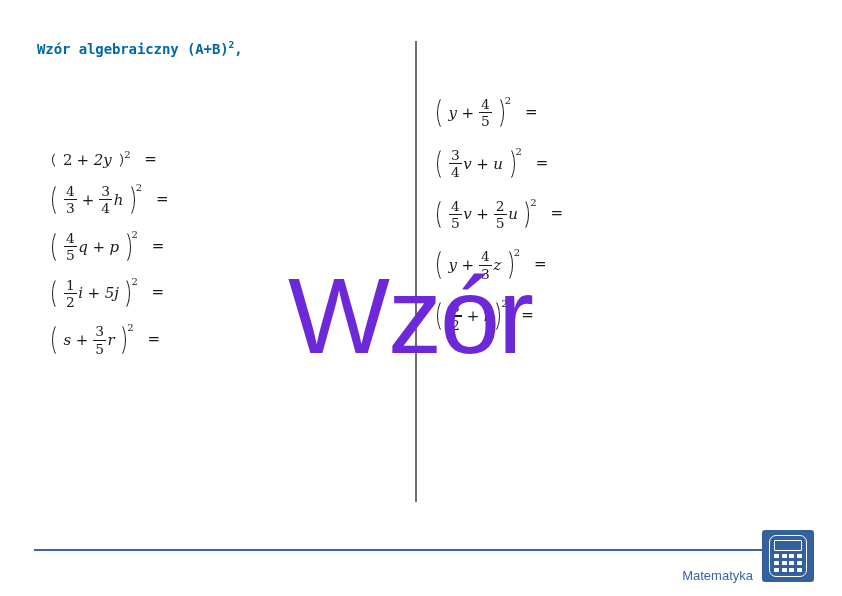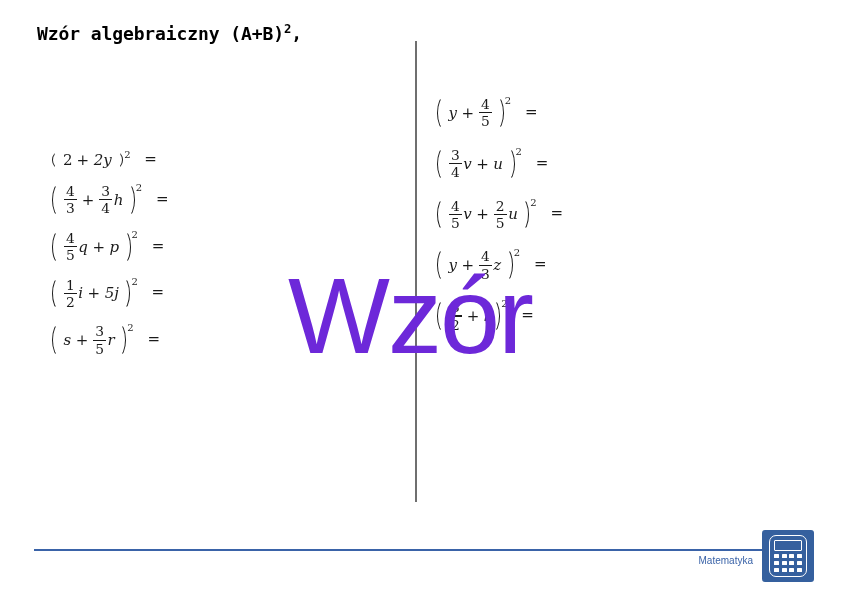--- a/index.html
+++ b/index.html
@@ -17,26 +17,26 @@
     position: relative;
     width: 842px;
     height: 596px;
     background: #ffffff;
   }
 
   
   .title {
     position: absolute;
     left: 37px;
-    top: 20px;
+    top: 36px;
     width: 360px;
     font-family: "DejaVu Sans Mono", "Liberation Mono", monospace;
-    font-size: 18px;
+    font-size: 14px;
     font-weight: bold;
-    color: #000000;
+    color: #0369a1;
     line-height: 27px;
     letter-spacing: -0.1px;
   }
   .title-line { display: block; white-space: pre; }
   .title sup {
     font-size: 0.68em;
     vertical-align: super;
     line-height: 0;
   }
 
@@ -167,25 +167,25 @@
     position: absolute;
     left: 34px;
     top: 549px;
     width: 740px;
     height: 1.6px;
     background: #3a63a8;
   }
   .footer-label {
     position: absolute;
     left: 0;
-    top: 555px;
+    top: 568px;
     width: 753px;
     text-align: right;
     font-family: "Liberation Sans", sans-serif;
-    font-size: 10px;
+    font-size: 13px;
     color: #3a63a8;
   }
   .calc-icon {
     position: absolute;
     left: 762px;
     top: 530px;
     width: 52px;
     height: 52px;
     background: #35609e;
     border-radius: 3px;

